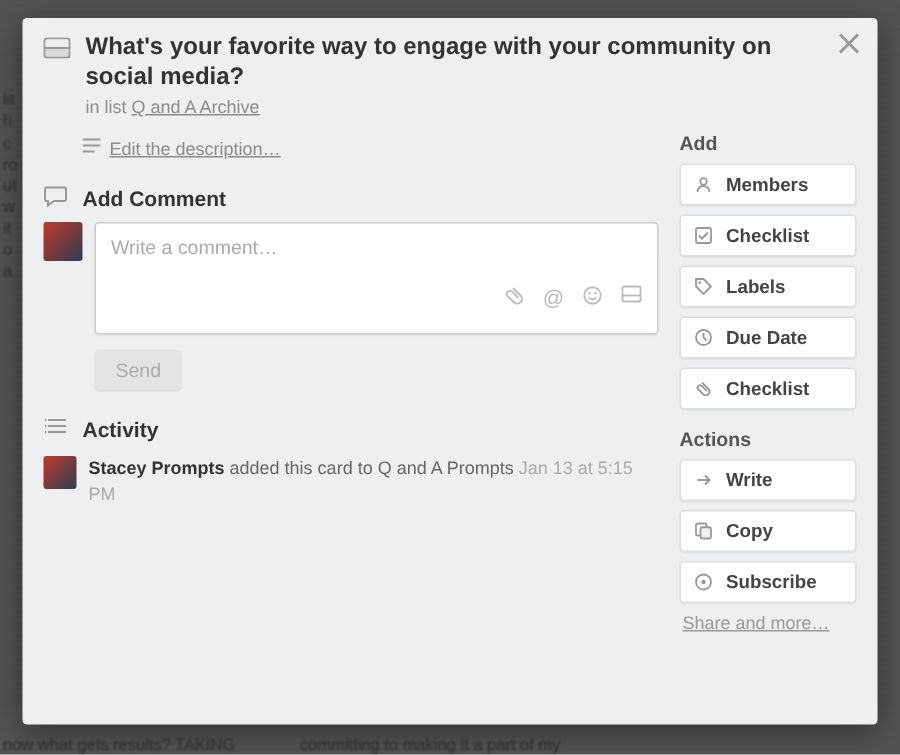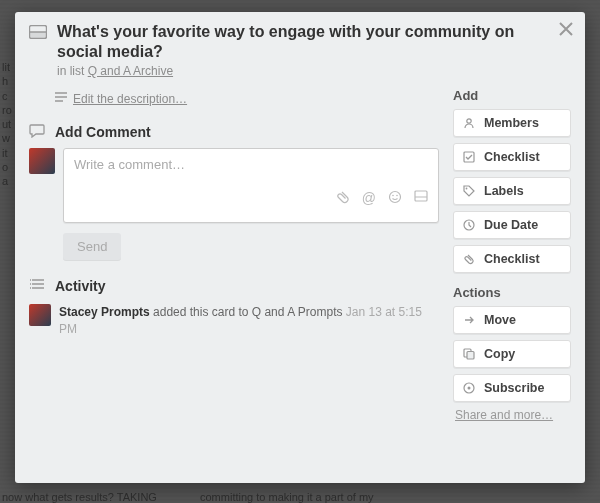--- a/index.html
+++ b/index.html
@@ -343,21 +343,21 @@
       </div>
 
       <h4 class="actions">Actions</h4>
 
       <div class="side-btn">
         <span class="ic">
             <svg width="12" height="12" viewBox="0 0 12 12">
               <path d="M2 6 h7 M7 3 l3 3 -3 3" fill="none" stroke="#999" stroke-width="1.3"></path>
             </svg>
           </span>
-        <span>Move</span>
+        <span>Write</span>
       </div>
       <div class="side-btn">
         <span class="ic">
             <svg width="12" height="12" viewBox="0 0 12 12">
               <rect x="1" y="1" width="7" height="8" rx="1" fill="none" stroke="#999" stroke-width="1.2"></rect>
               <rect x="4" y="3.5" width="7" height="7.5" rx="1" fill="#edeff0" stroke="#999" stroke-width="1.2"></rect>
             </svg>
           </span>
         <span>Copy</span>
       </div>

